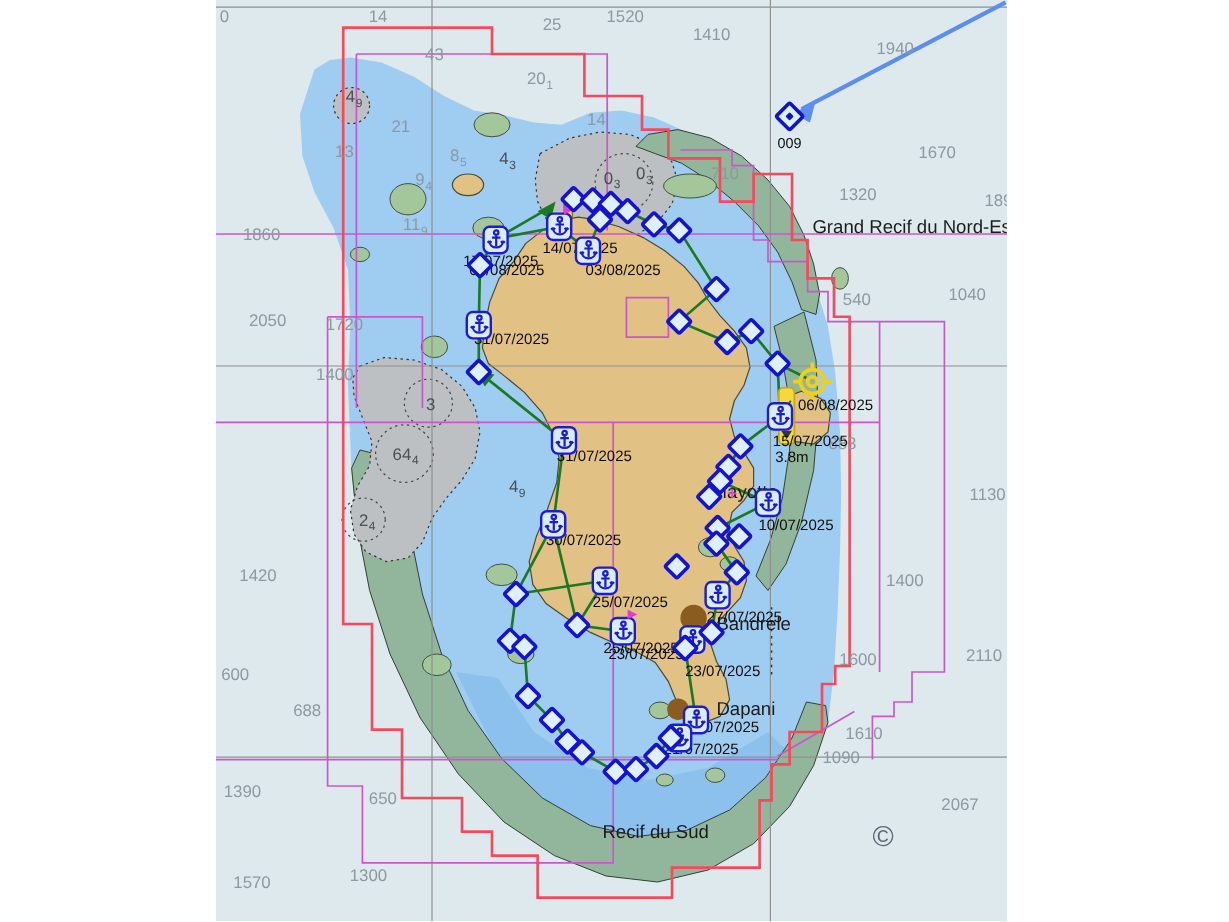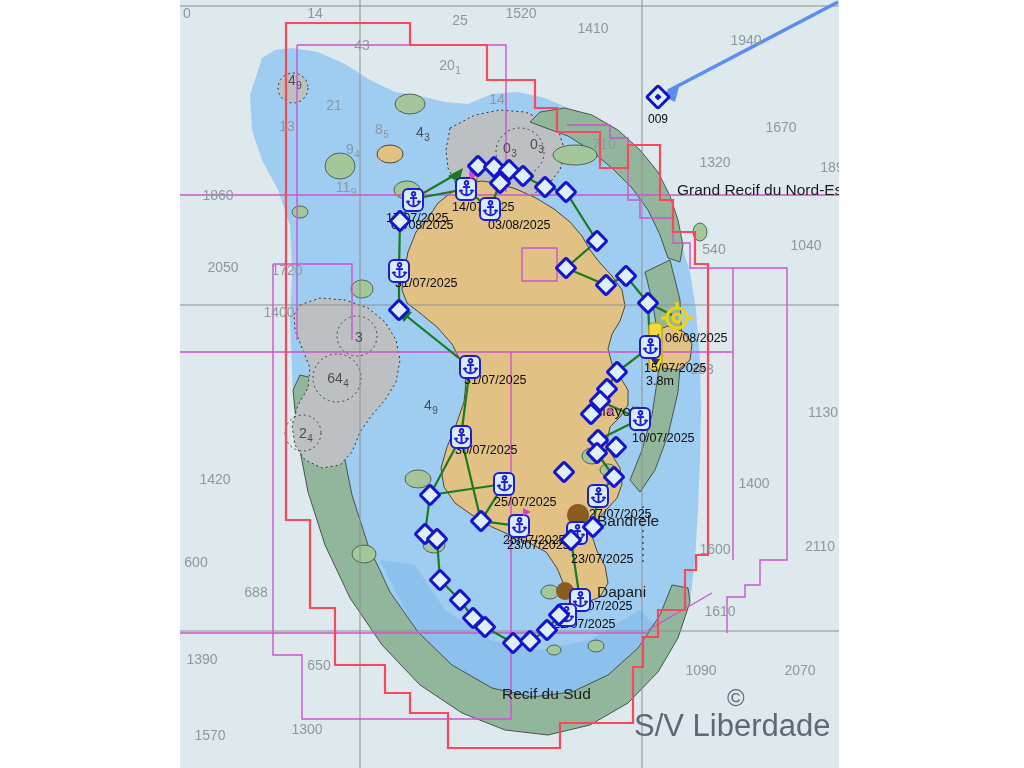--- a/index.html
+++ b/index.html
@@ -216,22 +216,22 @@
           <div class="t sndd" style="left: 306px; top: 426px;">2<span class="sub">4</span></div>
           <div class="t snd" style="left: 215px; top: 472px;">1420</div>
           <div class="t snd" style="left: 754px; top: 476px;">1400</div>
           <div class="t snd" style="left: 820px; top: 539px;">2110</div>
           <div class="t snd" style="left: 715px; top: 542px;">1600</div>
           <div class="t snd" style="left: 196px; top: 555px;">600</div>
           <div class="t snd" style="left: 256px; top: 585px;">688</div>
           <div class="t snd" style="left: 720px; top: 604px;">1610</div>
           <div class="t snd" style="left: 202px; top: 652px;">1390</div>
           <div class="t snd" style="left: 319px; top: 658px;">650</div>
-          <div class="t snd" style="left: 701px; top: 663px;">1090</div>
-          <div class="t snd" style="left: 800px; top: 663px;">2070</div>
+          <div class="t snd" style="left: 701px; top: 624px;">1090</div>
+          <div class="t snd" style="left: 800px; top: 663px;">2067</div>
           <div class="t snd" style="left: 307px; top: 722px;">1300</div>
           <div class="t snd" style="left: 210px; top: 728px;">1570</div>
           <div class="t place" style="left: 677px; top: 182px;">Grand Recif du Nord-Est</div>
           <div class="t place" style="left: 593px; top: 403px;">Mayotte</div>
           <div class="t place" style="left: 597px; top: 513px;">Bandrele</div>
           <div class="t place" style="left: 597px; top: 567px; margin-top: 17px;">Dapani</div>
           <div class="t place" style="left: 502px; top: 686px;">Recif du Sud</div>
           <div class="t pink" style="left: 606px; top: 404px;">+</div>
           <div class="t date" style="left: 452px; top: 201px;">14/07/2025</div>
           <div class="t date" style="left: 386px; top: 212px;">17/07/2025</div>
@@ -442,16 +442,15 @@
           <div class="wpt" style="left: 485px; top: 627px;"></div>
           <div class="wpt" style="left: 513px; top: 643px;"></div>
           <div class="wpt" style="left: 530px; top: 641px;"></div>
           <div class="wpt" style="left: 547px; top: 630px;"></div>
           <div class="wpt" style="left: 559px; top: 615px;"></div>
           <div class="wpt-named" style="left: 658px; top: 97px;"></div>
         </div>
 
       <div class="wpt-label">009</div>
       <div class="cp">©</div>
-      <div class="wm">S/V Liberdade</div>
     </div>
   </div>
 </div>
 
 </body></html>

